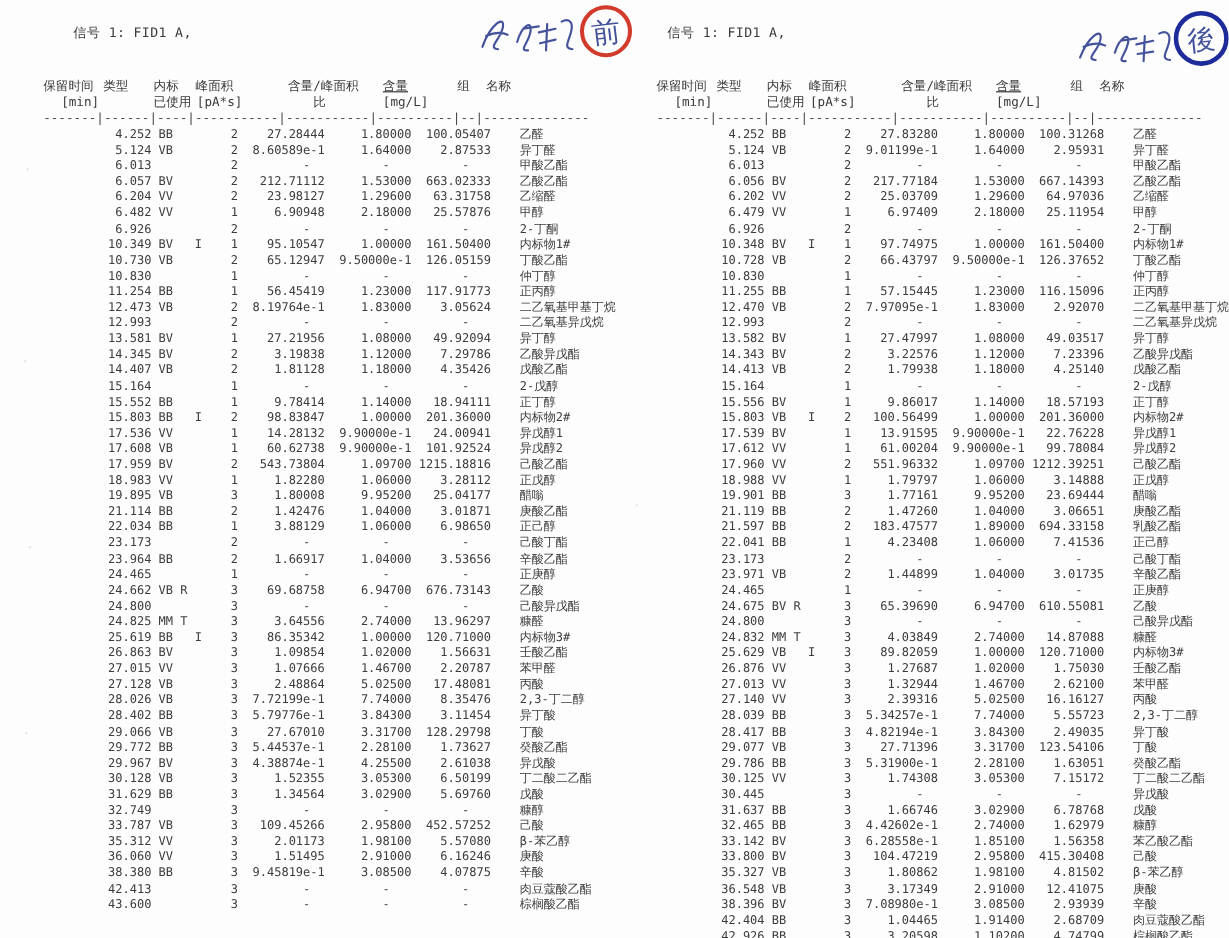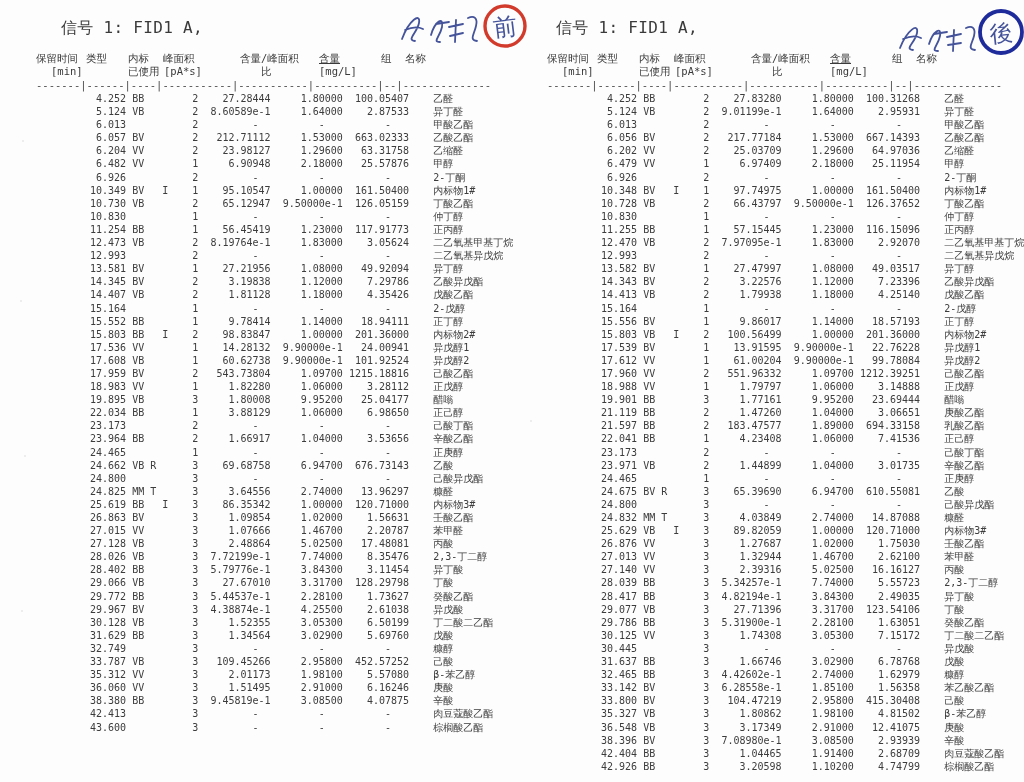--- a/index.html
+++ b/index.html
@@ -7,21 +7,21 @@
     width:1024px;height:782px;position:relative;overflow:hidden;
     background:#fdfdfd;
     font-family:"DejaVu Sans Mono","Liberation Mono",monospace;
     color:#3c3c3c;
   }
   .page{position:absolute;inset:0;}
   .report{position:absolute;top:21px;width:486px;}
   #report-0{left:36px;}
   #report-1{left:547px;}
   .report-title{
-    font-size:16px;line-height:13px;height:13px;margin-bottom:18px;
+    font-size:11px;line-height:13px;height:13px;margin-bottom:32px;
     letter-spacing:.3px;white-space:pre;color:#3a3a3a;
   }
   #report-0 .report-title{margin-left:25px;}
   #report-1 .report-title{margin-left:9px;}
   .colheads{position:relative;height:27px;font-size:10.5px;line-height:12px;}
   .colheads span{position:absolute;white-space:nowrap;color:#3a3a3a;}
   .h-rt{left:0;top:0;text-align:center;}
   .h-type{left:50px;top:0;}
   .h-istd{left:92px;top:0;}
   .h-area{left:127px;top:0;}
@@ -83,20 +83,21 @@
         <div class="row"> 14.345 BV        2     3.19838     1.12000    7.29786    乙酸异戊酯</div>
         <div class="row"> 14.407 VB        2     1.81128     1.18000    4.35426    戊酸乙酯</div>
         <div class="row"> 15.164           1         -          -          -       2-戊醇</div>
         <div class="row"> 15.552 BB        1     9.78414     1.14000   18.94111    正丁醇</div>
         <div class="row"> 15.803 BB   I    2    98.83847     1.00000  201.36000    内标物2#</div>
         <div class="row"> 17.536 VV        1    14.28132  9.90000e-1   24.00941    异戊醇1</div>
         <div class="row"> 17.608 VB        1    60.62738  9.90000e-1  101.92524    异戊醇2</div>
         <div class="row"> 17.959 BV        2   543.73804     1.09700 1215.18816    己酸乙酯</div>
         <div class="row"> 18.983 VV        1     1.82280     1.06000    3.28112    正戊醇</div>
         <div class="row"> 19.895 VB        3     1.80008     9.95200   25.04177    醋嗡</div>
+        <div class="row"> 21.114 BB        2     1.42476     1.04000    3.01871    庚酸乙酯</div>
         <div class="row"> 22.034 BB        1     3.88129     1.06000    6.98650    正己醇</div>
         <div class="row"> 23.173           2         -          -          -       己酸丁酯</div>
         <div class="row"> 23.964 BB        2     1.66917     1.04000    3.53656    辛酸乙酯</div>
         <div class="row"> 24.465           1         -          -          -       正庚醇</div>
         <div class="row"> 24.662 VB R      3    69.68758     6.94700  676.73143    乙酸</div>
         <div class="row"> 24.800           3         -          -          -       己酸异戊酯</div>
         <div class="row"> 24.825 MM T      3     3.64556     2.74000   13.96297    糠醛</div>
         <div class="row"> 25.619 BB   I    3    86.35342     1.00000  120.71000    内标物3#</div>
         <div class="row"> 26.863 BV        3     1.09854     1.02000    1.56631    壬酸乙酯</div>
         <div class="row"> 27.015 VV        3     1.07666     1.46700    2.20787    苯甲醛</div>

